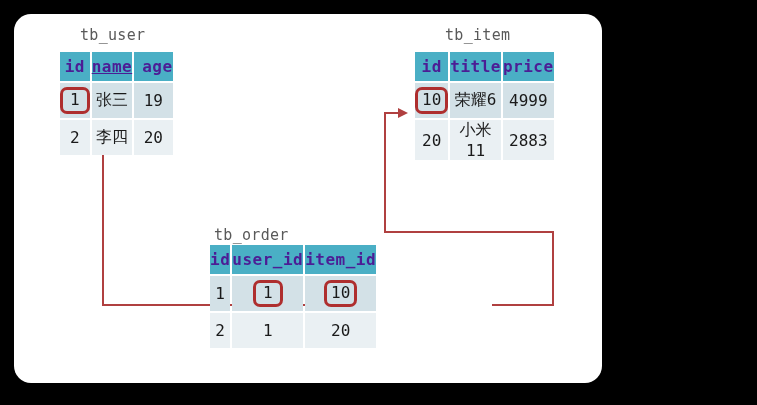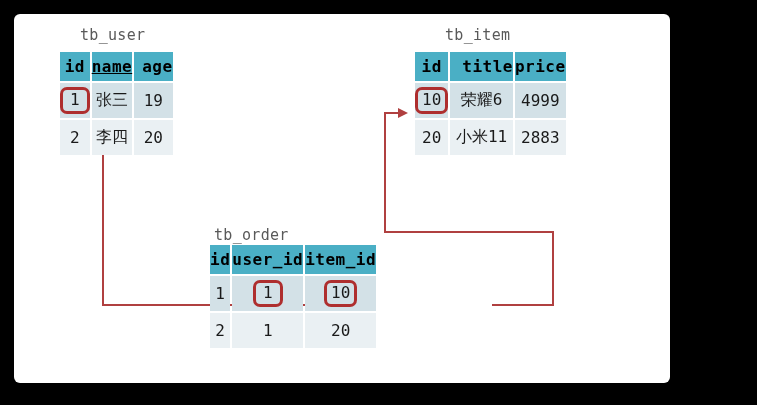--- a/index.html
+++ b/index.html
@@ -20,24 +20,24 @@
     width: 757px;
     height: 405px;
     background: #000000;
     border-radius: 26px;
   }
 
   #canvas {
     position: absolute;
     left: 14px;
     top: 14px;
-    width: 656px;
+    width: 588px;
     height: 369px;
     background: #ffffff;
-    border-radius: 6px;
+    border-radius: 17px;
     overflow: hidden;
   }
 
   
   #arrows {
     position: absolute;
     left: 0; top: 0;
     width: 726px;
     height: 369px;
     pointer-events: none;
@@ -59,21 +59,21 @@
   .grid {
     position: absolute;
     top: 24px;
     left: 0;
     border-collapse: separate;
     border-spacing: 2px 2px;
     table-layout: fixed;
   }
   .grid th {
     background: #4AAFC5;
-    color: #000000;
+    color: #4c1d95;
     font-family: "DejaVu Sans Mono", "Liberation Mono", monospace;
     font-size: 16px;
     font-weight: bold;
     height: 29px;
     padding: 0;
     text-align: center;
     letter-spacing: 0.5px;
   }
   .grid td {
     font-family: "DejaVu Sans Mono", "Liberation Mono", monospace;
@@ -158,21 +158,21 @@
         </tbody>
       </table>
     </div>
 
     <div class="db-table" style="left:399px; top:12px;">
       <div class="tbl-title" style="left:32px;">tb_item</div>
       <table class="grid">
         <thead>
           <tr>
             <th style="width:62px;">id</th>
-            <th style="width:107px;padding-left:12px;">title</th>
+            <th style="width:107px;">title</th>
             <th style="width:102px;">price</th>
           </tr>
         </thead>
         <tbody>
           <tr class="row-a">
             <td>
               <span class="hl" style="padding:0px 4px 1px 4px;">10</span>
             </td>
             <td class="cell-cjk">荣耀6</td>
             <td>4999</td>

